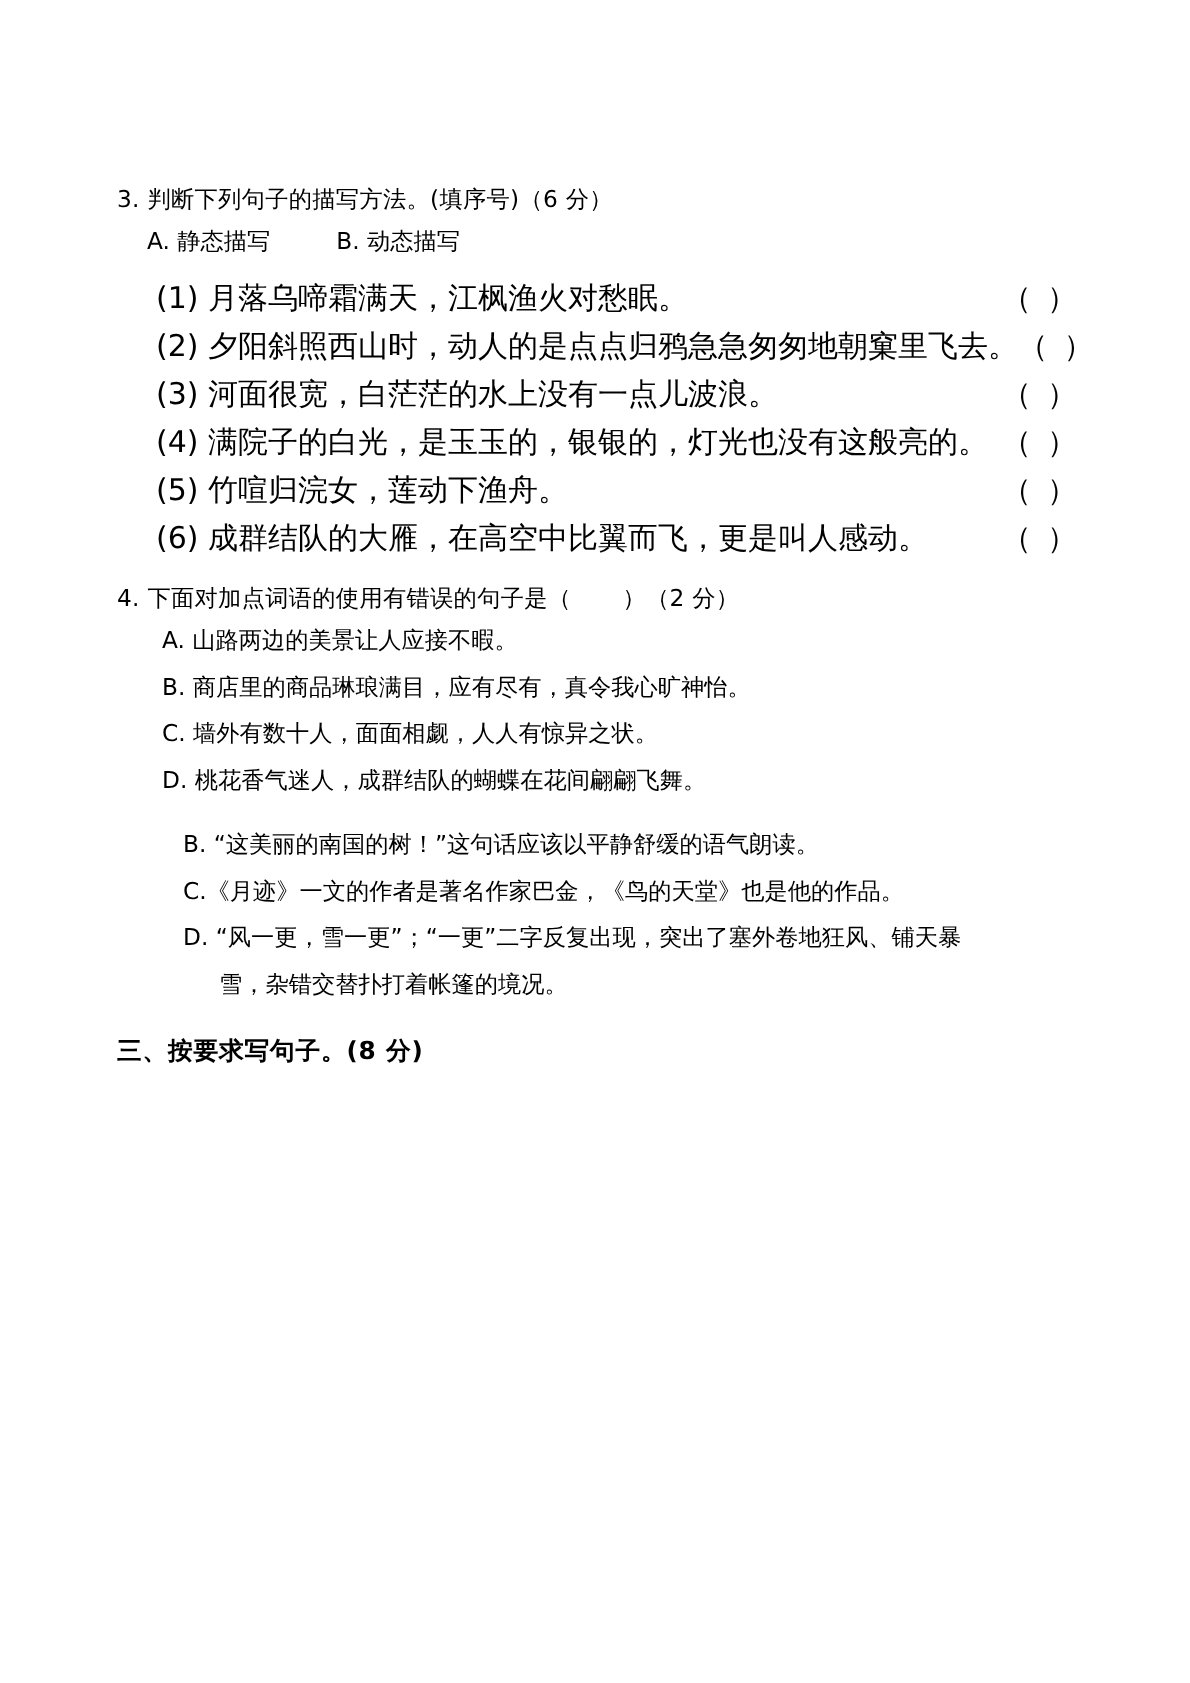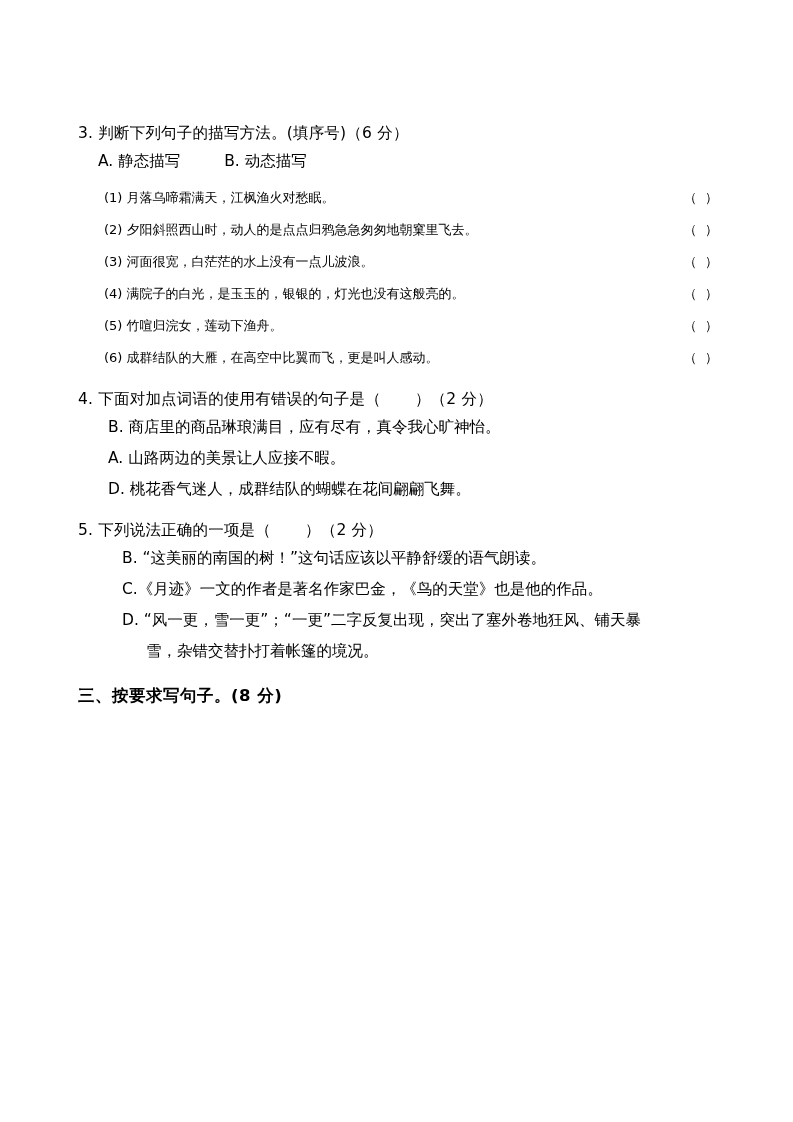--- a/index.html
+++ b/index.html
@@ -38,21 +38,21 @@
     line-height: 30px;
     padding-left: 20px;
   }
   .opt-gap {
     display: inline-block;
     width: 44px;
   }
   .item-row {
     display: flex;
     align-items: baseline;
-    font-size: 13px;
+    font-size: 20px;
     line-height: 32px;
     padding-left: 26px;
     white-space: nowrap;
   }
   .item-text {
     flex: 0 0 auto;
   }
   .item-fill {
     flex: 1 1 auto;
   }
@@ -130,29 +130,29 @@
       <span class="item-text">(6) 成群结队的大雁，在高空中比翼而飞，更是叫人感动。</span>
       <span class="item-fill"></span>
       <span class="paren">（      ）</span>
     </div>
   </div>
 
   <div class="spacer-md"></div>
 
   <div class="q-block">
     <div class="q-head"><span>4. 下面对加点词语的使用有错误的句子是（</span><span class="blank-space"></span><span>）（2 分）</span></div>
+    <div class="choice-row">A. 山路两边的美景让人应接不暇。</div>
     <div class="choice-row">B. 商店里的商品琳琅满目，应有尽有，真令我心旷神怡。</div>
-    <div class="choice-row">A. 山路两边的美景让人应接不暇。</div>
+    <div class="choice-row">C. 墙外有数十人，面面相觑，人人有惊异之状。</div>
     <div class="choice-row">D. 桃花香气迷人，成群结队的蝴蝶在花间翩翩飞舞。</div>
   </div>
 
   <div class="spacer-md"></div>
 
   <div class="q-block">
-    <div class="q-head"><span>5. 下列说法正确的一项是（</span><span class="blank-space"></span><span>）（2 分）</span></div>
 
     <div class="choice-wrap">
       <span>B. “这美丽的南国的树！”这句话应该以平静舒缓的语气朗读。</span>
     </div>
     <div class="choice-wrap">
       <span>C.《月迹》一文的作者是著名作家巴金，《鸟的天堂》也是他的作品。</span>
     </div>
     <div class="choice-wrap">
       <span>D. “风一更，雪一更”；“一更”二字反复出现，突出了塞外卷地狂风、铺天暴</span>
       <span class="cont">雪，杂错交替扑打着帐篷的境况。</span>

